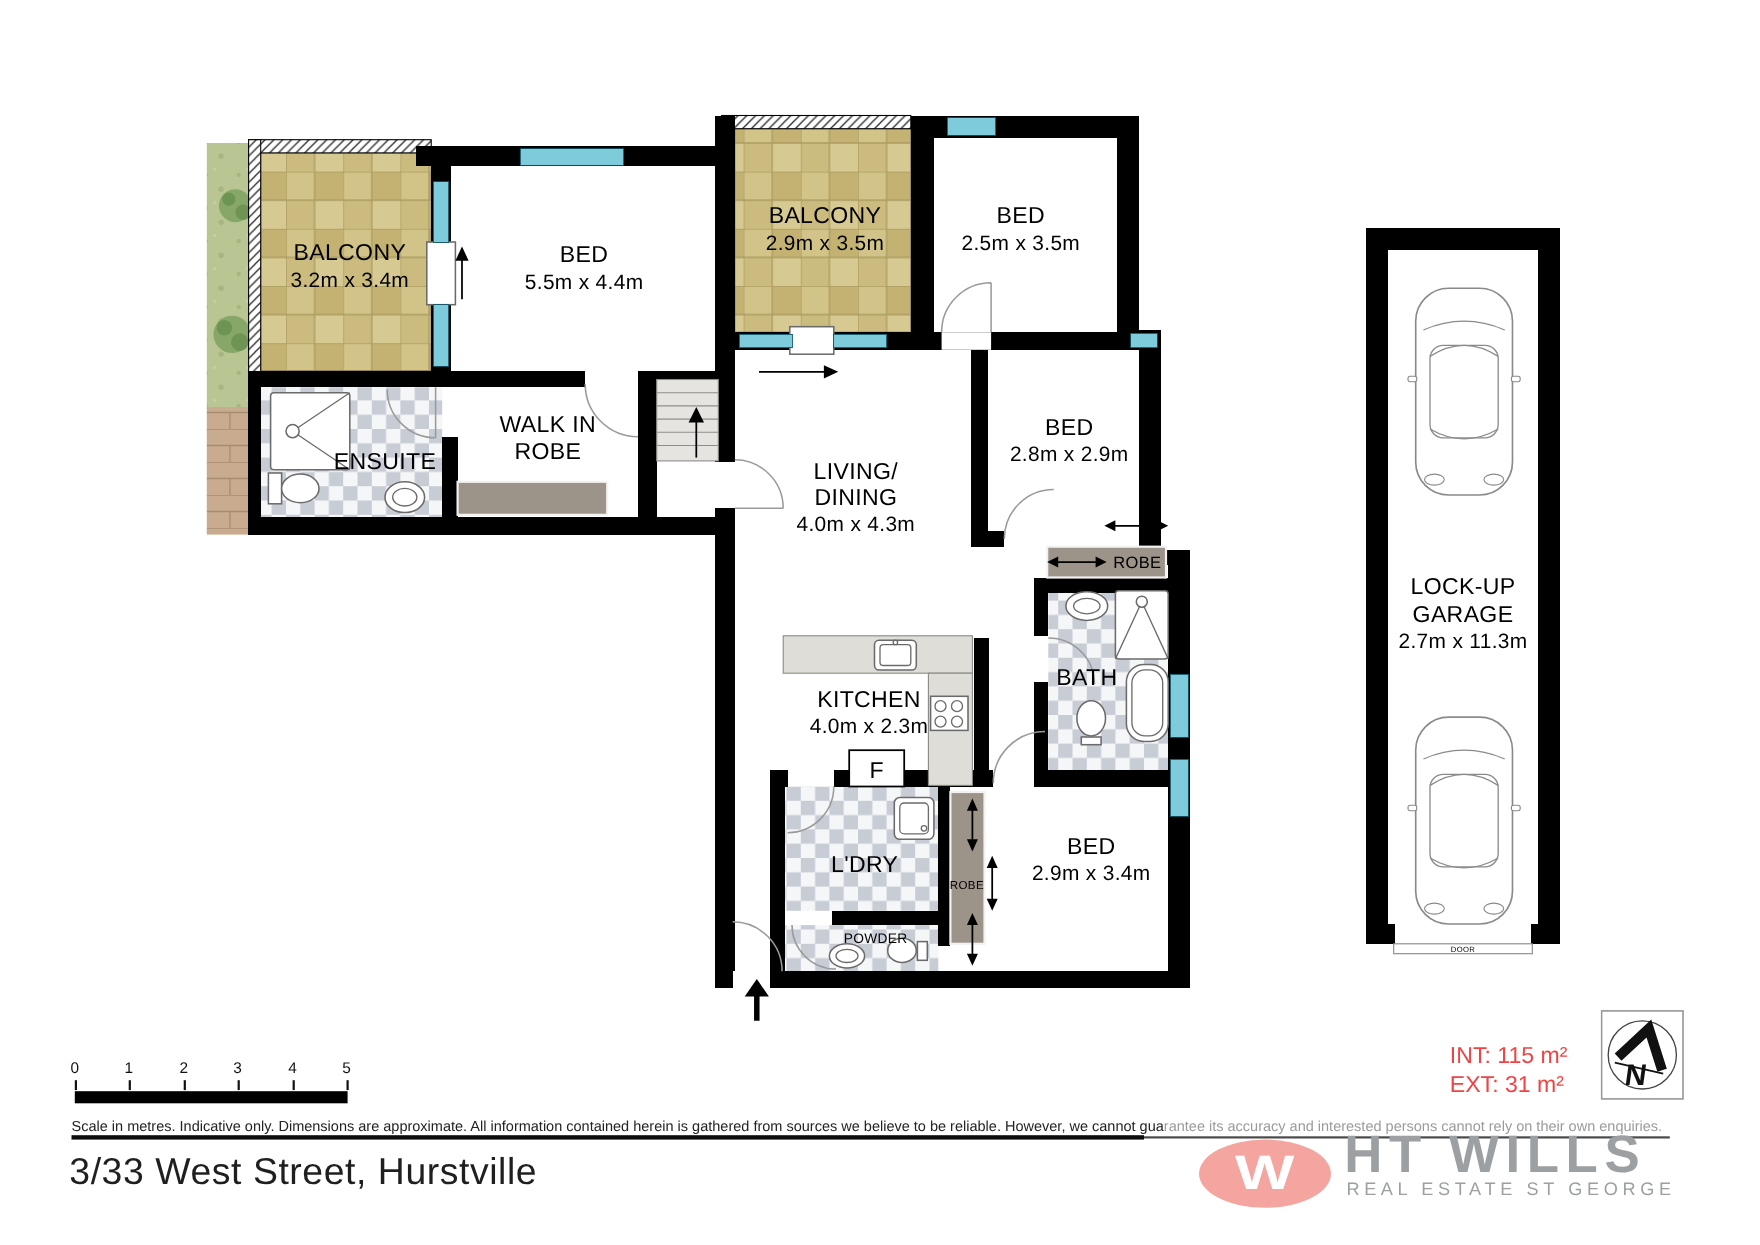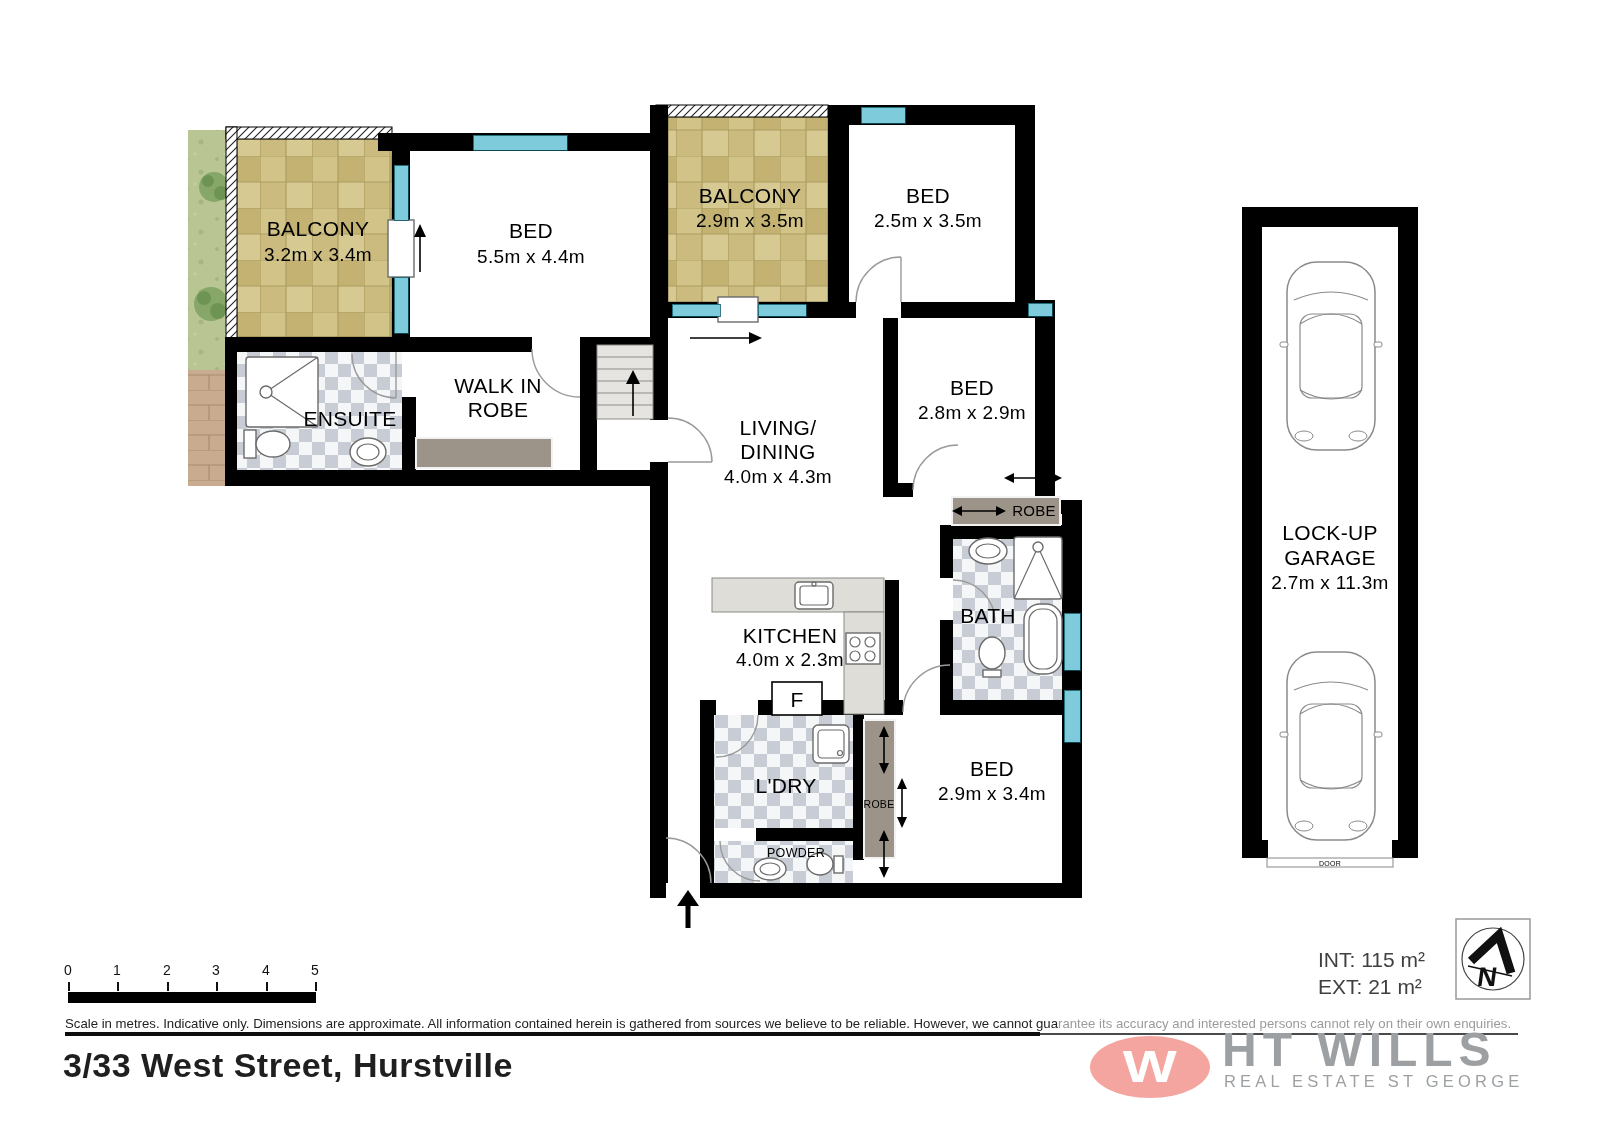--- a/index.html
+++ b/index.html
@@ -25,23 +25,23 @@
   
   .scalebar{position:absolute;left:60px;top:962px;width:270px;height:48px;}
   .scalebar .num{position:absolute;top:0;font-size:14px;color:#111;transform:translateX(-50%);}
   .scalebar .tick{position:absolute;top:20px;width:1.5px;height:9px;background:#111;}
   .scalebar .bar{position:absolute;left:8px;top:30px;width:248px;height:11px;background:#000;}
   .disclaimer{position:absolute;left:65px;top:1016px;width:1460px;font-size:13.2px;
               white-space:nowrap;color:#232323;}
   .disclaimer .light{color:#9b9b9b;}
   .rule-thick{position:absolute;left:65px;top:1032px;width:975px;height:4px;background:#0d0d0d;}
   .rule-thin{position:absolute;left:1040px;top:1033px;width:478px;height:2px;background:#4a4a4a;}
-  .address{position:absolute;left:63px;top:1046px;font-size:34px;font-weight:700;
+  .address{position:absolute;left:63px;top:1046px;font-size:34px;font-weight:400;
            color:#1f1f1f;letter-spacing:.5px;}
-  .areas{position:absolute;left:1318px;top:946px;font-size:21px;color:#404040;line-height:27px;}
+  .areas{position:absolute;left:1318px;top:946px;font-size:21px;color:#ef4444;line-height:27px;}
   .compass{position:absolute;left:1455px;top:918px;width:76px;height:82px;}
   .logo{position:absolute;left:1090px;top:1022px;width:440px;height:100px;}
   .monogram{position:absolute;left:0;top:14px;width:120px;height:62px;background:#f4a5a0;
             border-radius:50%;display:flex;align-items:center;justify-content:center;}
   .monogram span{color:#fff;font-size:44px;font-weight:bold;transform:scaleX(1.3);}
   .brand{position:absolute;left:132px;top:0;font-size:48px;font-weight:bold;color:#9da0a3;
          letter-spacing:6px;white-space:nowrap;}
   .tagline{position:absolute;left:134px;top:50px;font-size:16.5px;color:#9da0a3;
            letter-spacing:4.2px;white-space:nowrap;text-align:right;}
 </style>
@@ -339,21 +339,21 @@
 </div>
 
 <div class="disclaimer"><span>Scale in metres. Indicative only. Dimensions are approximate. All information contained herein is gathered from sources we believe to be reliable. However, we cannot gua</span><span class="light">rantee its accuracy and interested persons cannot rely on their own enquiries.</span></div>
 <div class="rule-thick"></div>
 <div class="rule-thin"></div>
 
 <div class="address">3/33 West Street, Hurstville</div>
 
 <div class="areas">
   <div>INT: 115 m²</div>
-  <div>EXT: 21 m²</div>
+  <div>EXT: 31 m²</div>
 </div>
 
 <div class="compass">
   <svg width="76" height="82" viewBox="-38 -41 76 82">
     <rect x="-37" y="-40" width="74" height="80" fill="#fff" stroke="#999" stroke-width="1.5"></rect>
     <circle cx="0" cy="0" r="31" fill="none" stroke="#444" stroke-width="1.2"></circle>
     <g>
       <path d="M-22,2 L6,-24 L18,14" fill="none" stroke="#111" stroke-width="9" stroke-miterlimit="4"></path>
       <line x1="-25" y1="7" x2="19" y2="17" stroke="#111" stroke-width="1.5"></line>
       <text x="-13" y="27" font-size="27" font-weight="bold" fill="#111" transform="skewX(-8)" font-family="Liberation Sans, sans-serif">N</text>

